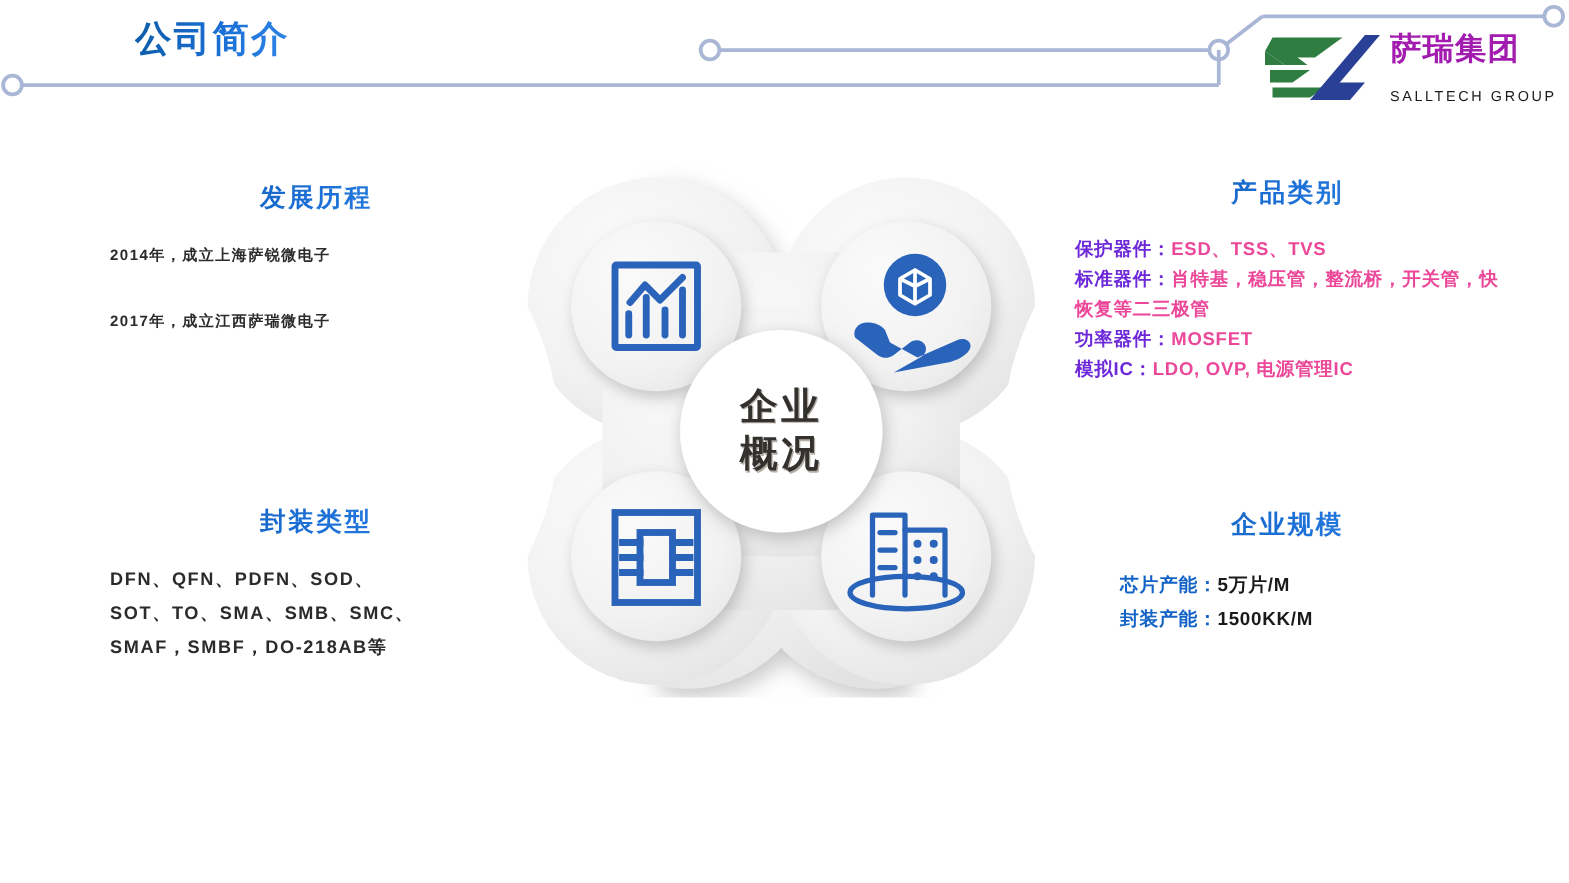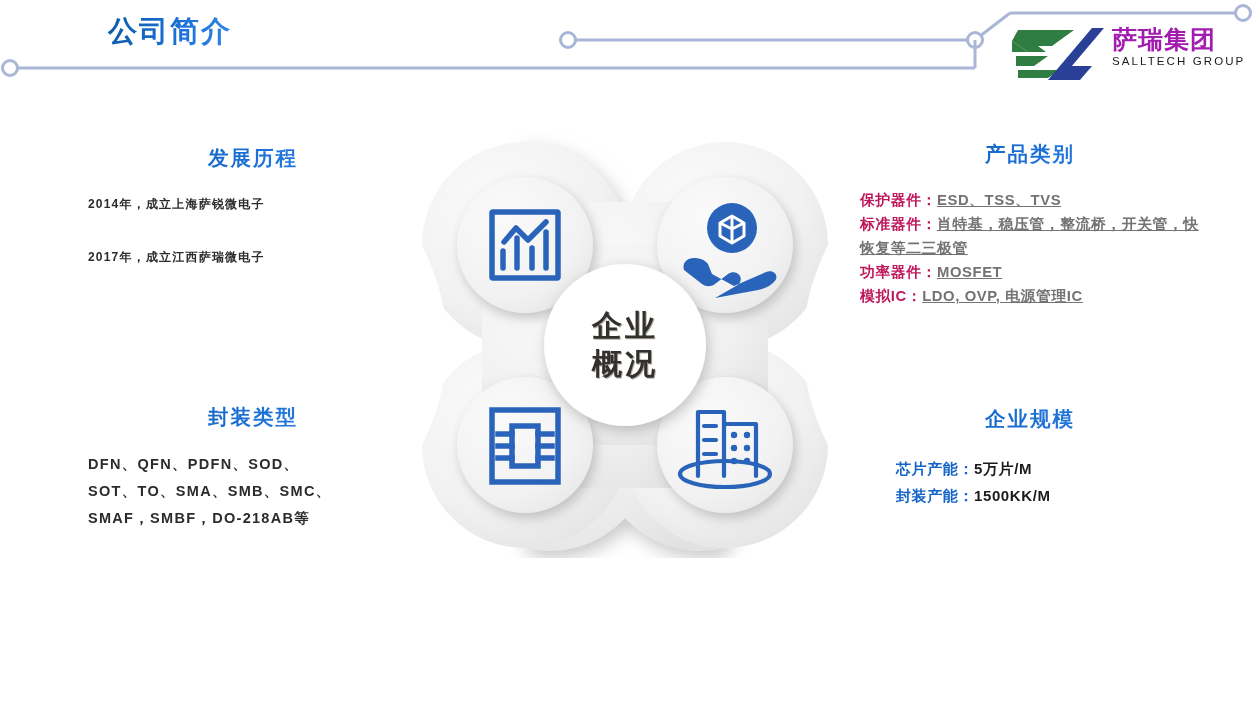--- a/index.html
+++ b/index.html
@@ -69,21 +69,21 @@
     color: #a21caf;
     line-height: 30px;
     white-space: nowrap;
   }
   #logo-en {
     font-size: 11.5px;
     letter-spacing: 2.1px;
     color: #1a1a1a;
     line-height: 15px;
     white-space: nowrap;
-    margin-top: 0;
+    margin-top: 17px;
   }
 
   
   .col-heading {
     font-size: 20.5px;
     font-weight: bold;
     letter-spacing: 2px;
     text-align: center;
     background: linear-gradient(100deg, #0d5ca8 0%, #1b6fd6 50%, #3a90ec 100%);
     -webkit-background-clip: text;
@@ -137,27 +137,26 @@
     margin-top: 20px;
   }
   .product-row {
     font-size: 14.8px;
     line-height: 24px;
     color: #222222;
     letter-spacing: 0.6px;
   }
   .product-label {
     font-weight: bold;
-    color: #be185d;
+    color: #6d28d9;
     margin-top: 26px;
   }
   .product-value {
     font-weight: bold;
-    color: #737373;
-    text-decoration: underline;
+    color: #ec4899;
   }
 
   
   #scale-block { top: 405px; }
   #scale-list {
     margin-top: 22px;
     padding-left: 36px;
   }
   .scale-row {
     font-size: 15px;

